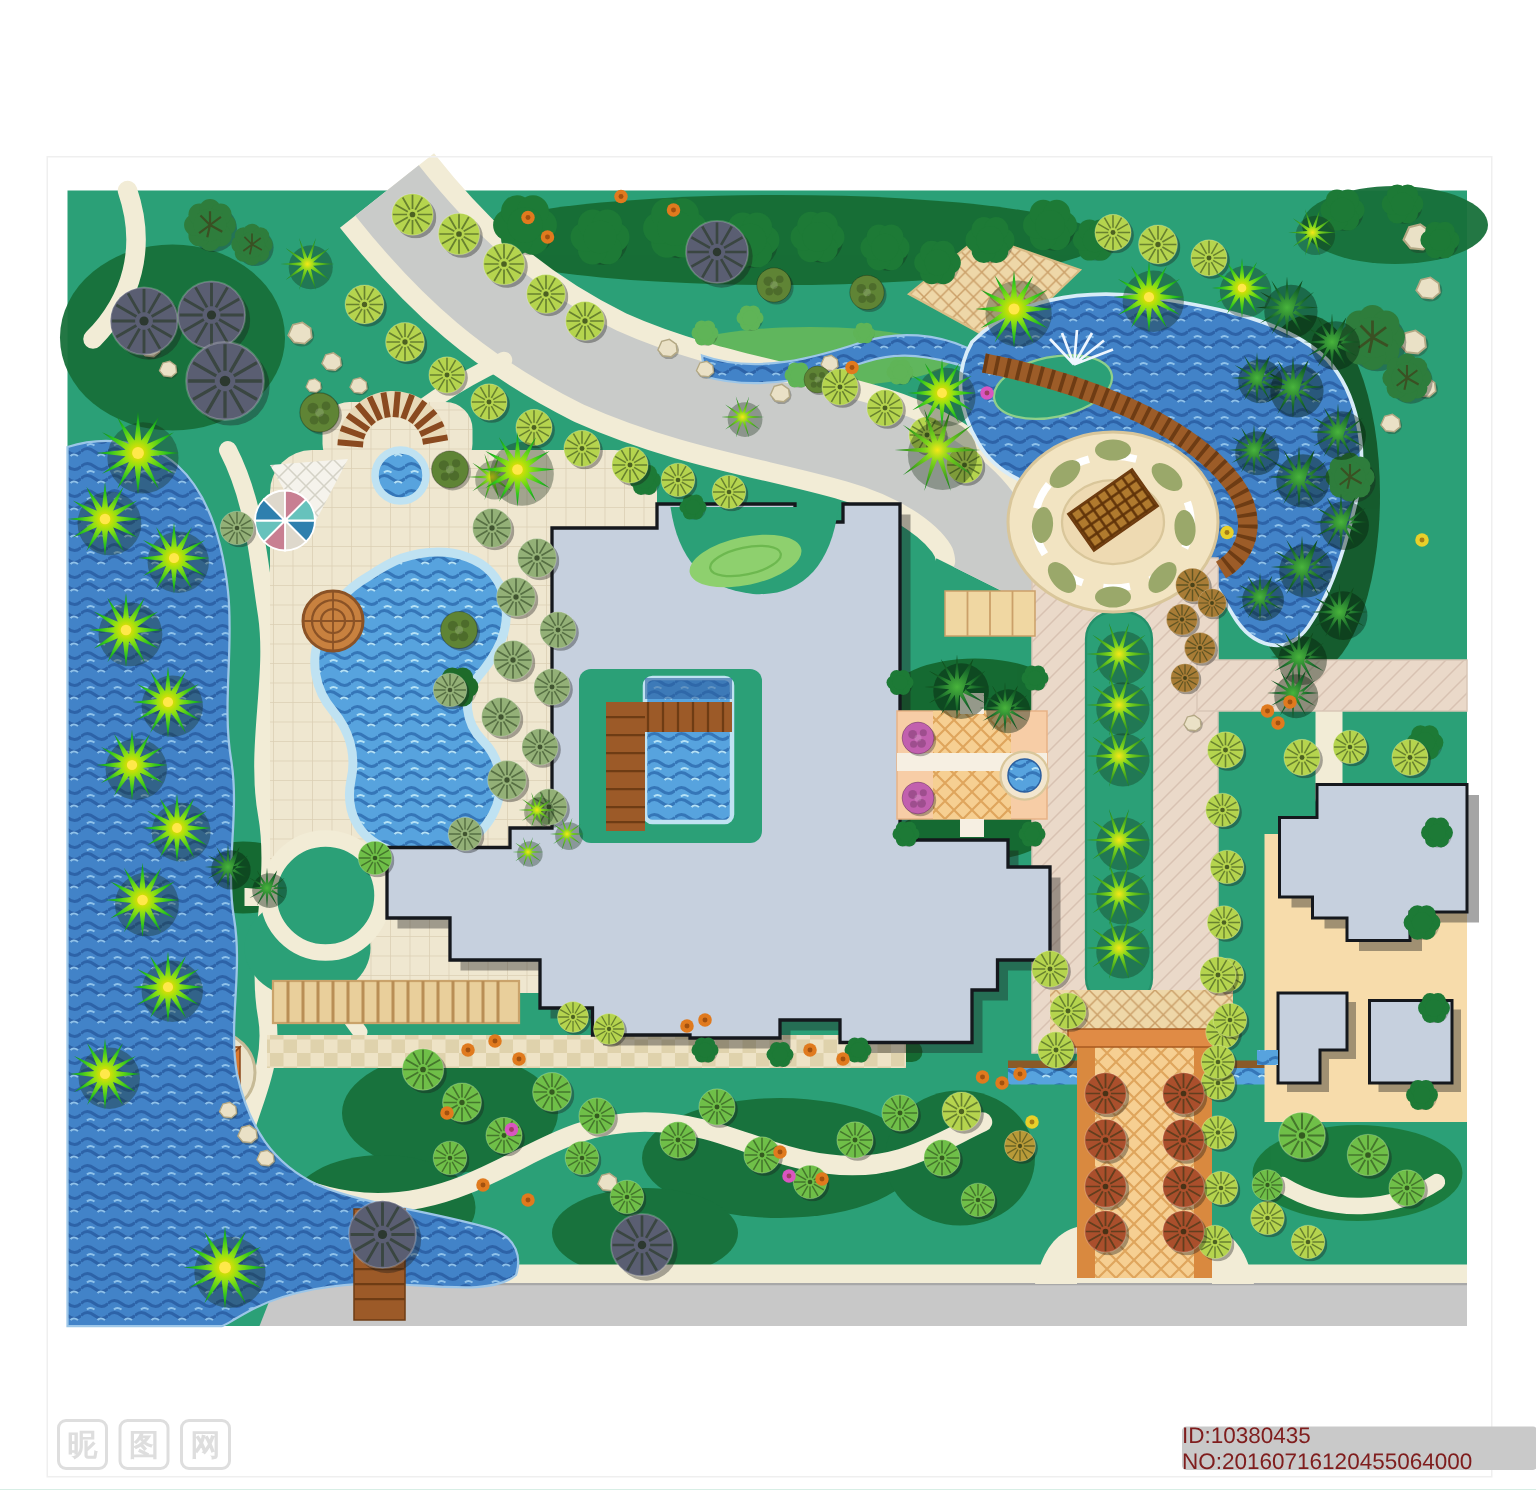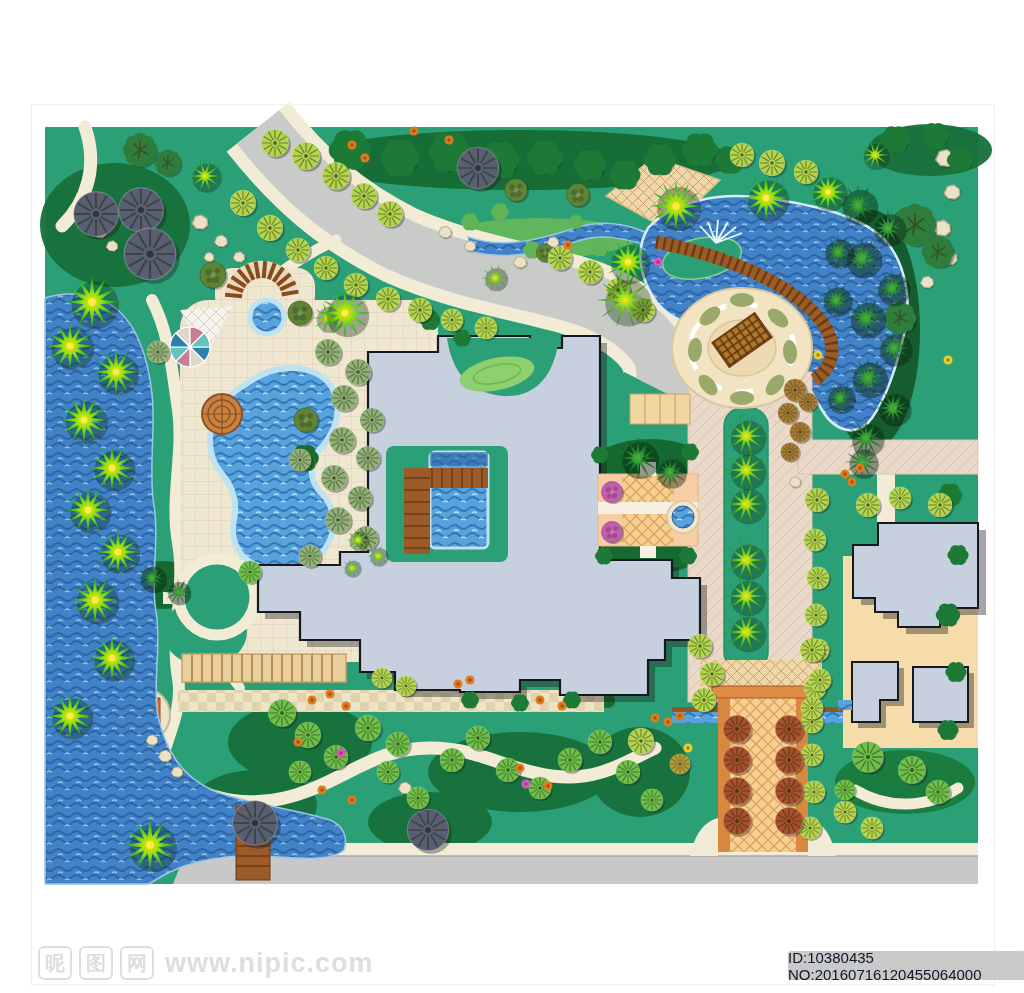--- a/index.html
+++ b/index.html
@@ -5,21 +5,21 @@
   html,body{margin:0;padding:0;background:#fff;}
   #stage{position:relative;width:1024px;height:993px;background:#fff;overflow:hidden;
          font-family:"Liberation Sans",sans-serif;}
   #frame{position:absolute;left:31px;top:104px;width:962px;height:879px;border:1px solid #efefef;pointer-events:none;}
   #plan-svg{position:absolute;left:0;top:0;}
   .wm{position:absolute;left:38px;top:946px;display:flex;align-items:center;gap:7px;color:#dedede;}
   .wm-box{display:inline-flex;align-items:center;justify-content:center;width:30px;height:30px;
           border:2.5px solid #dedede;border-radius:6px;font-size:20px;font-weight:bold;}
   .wm-url{font-size:27px;font-weight:bold;letter-spacing:1px;margin-left:4px;}
   .wm-badge{position:absolute;left:788px;top:951px;width:237px;height:29px;background:#c9c9c9;
-            border-radius:3px;color:#0f172a;font-size:15px;display:flex;align-items:center;justify-content:center;}
+            border-radius:3px;color:#7f1d1d;font-size:15px;display:flex;align-items:center;justify-content:center;}
 </style>
 </head>
 <body>
 
 <div id="stage">
 <svg id="plan-svg" width="1024" height="993" viewBox="0 0 1024 993" xmlns="http://www.w3.org/2000/svg">
   <defs>
     <radialGradient id="gStar">
       <stop offset="0%" stop-color="#ffdf00"></stop>
           <stop offset="35%" stop-color="#8be012"></stop>
@@ -632,16 +632,15 @@
         <use href="#s-flower" x="682" y="742" width="12" height="12" style="color: rgb(232, 208, 42);"></use>
       </g>
 </svg>
 
 <div id="frame"></div>
 
 <div class="wm">
   <span class="wm-box">昵</span>
   <span class="wm-box">图</span>
   <span class="wm-box">网</span>
-  <span class="wm-url">www.nipic.com</span>
 </div>
 <div class="wm-badge">ID:10380435 NO:20160716120455064000</div>
 </div>
 
 </body></html>

